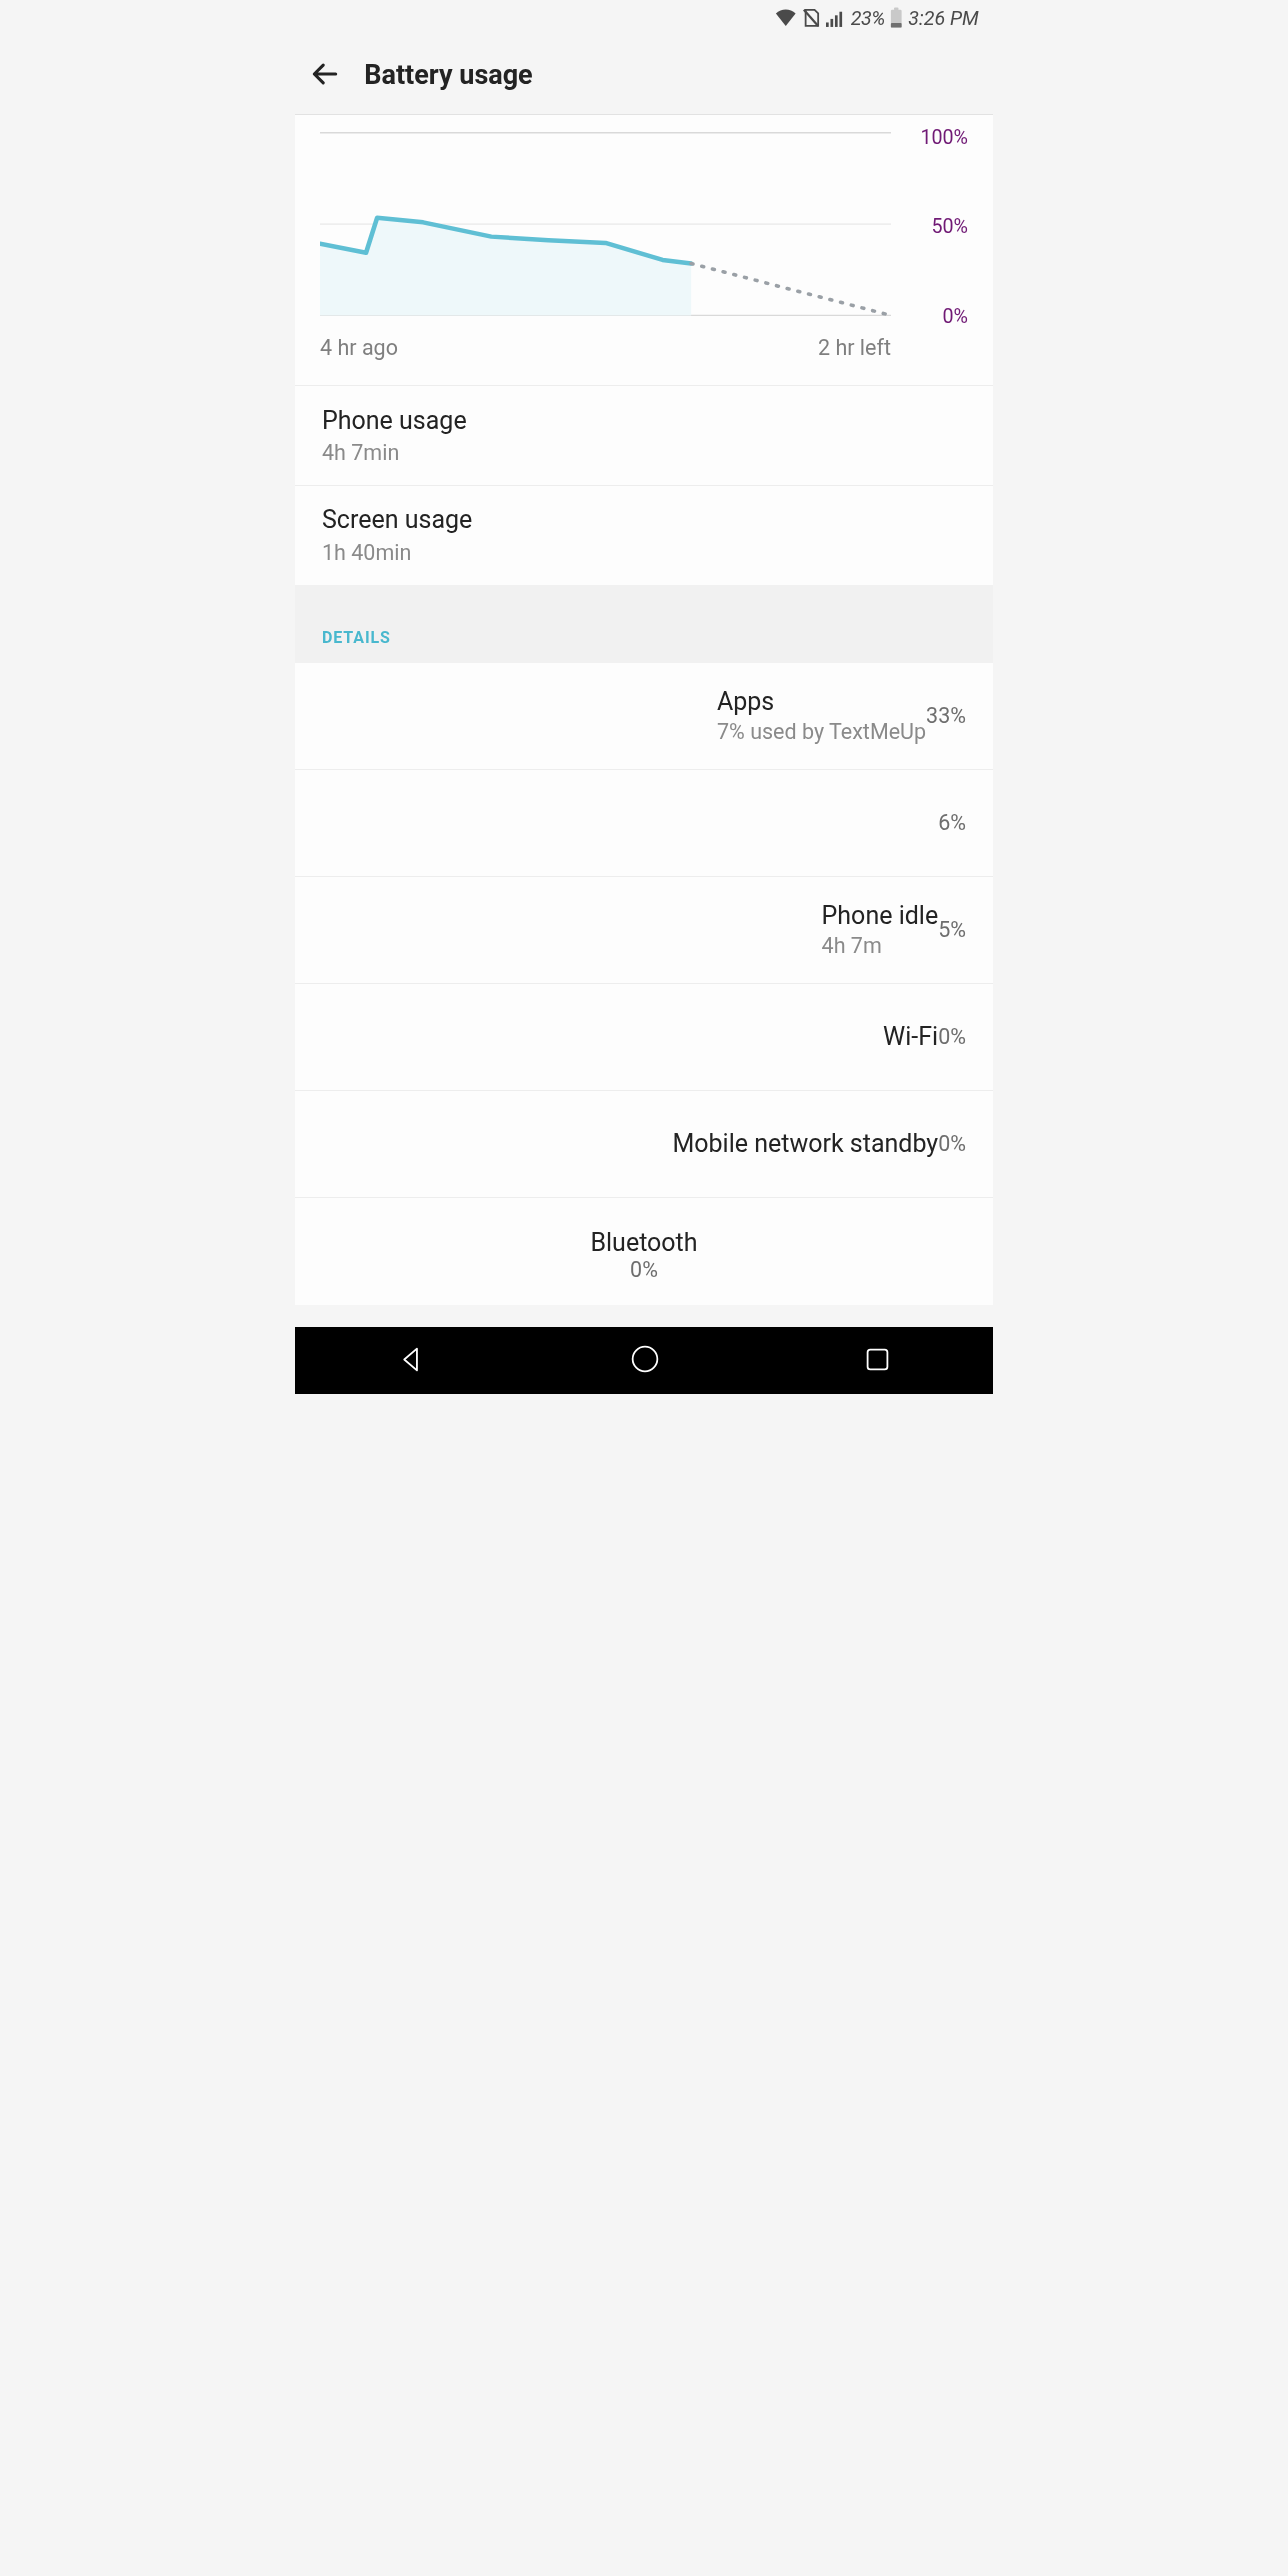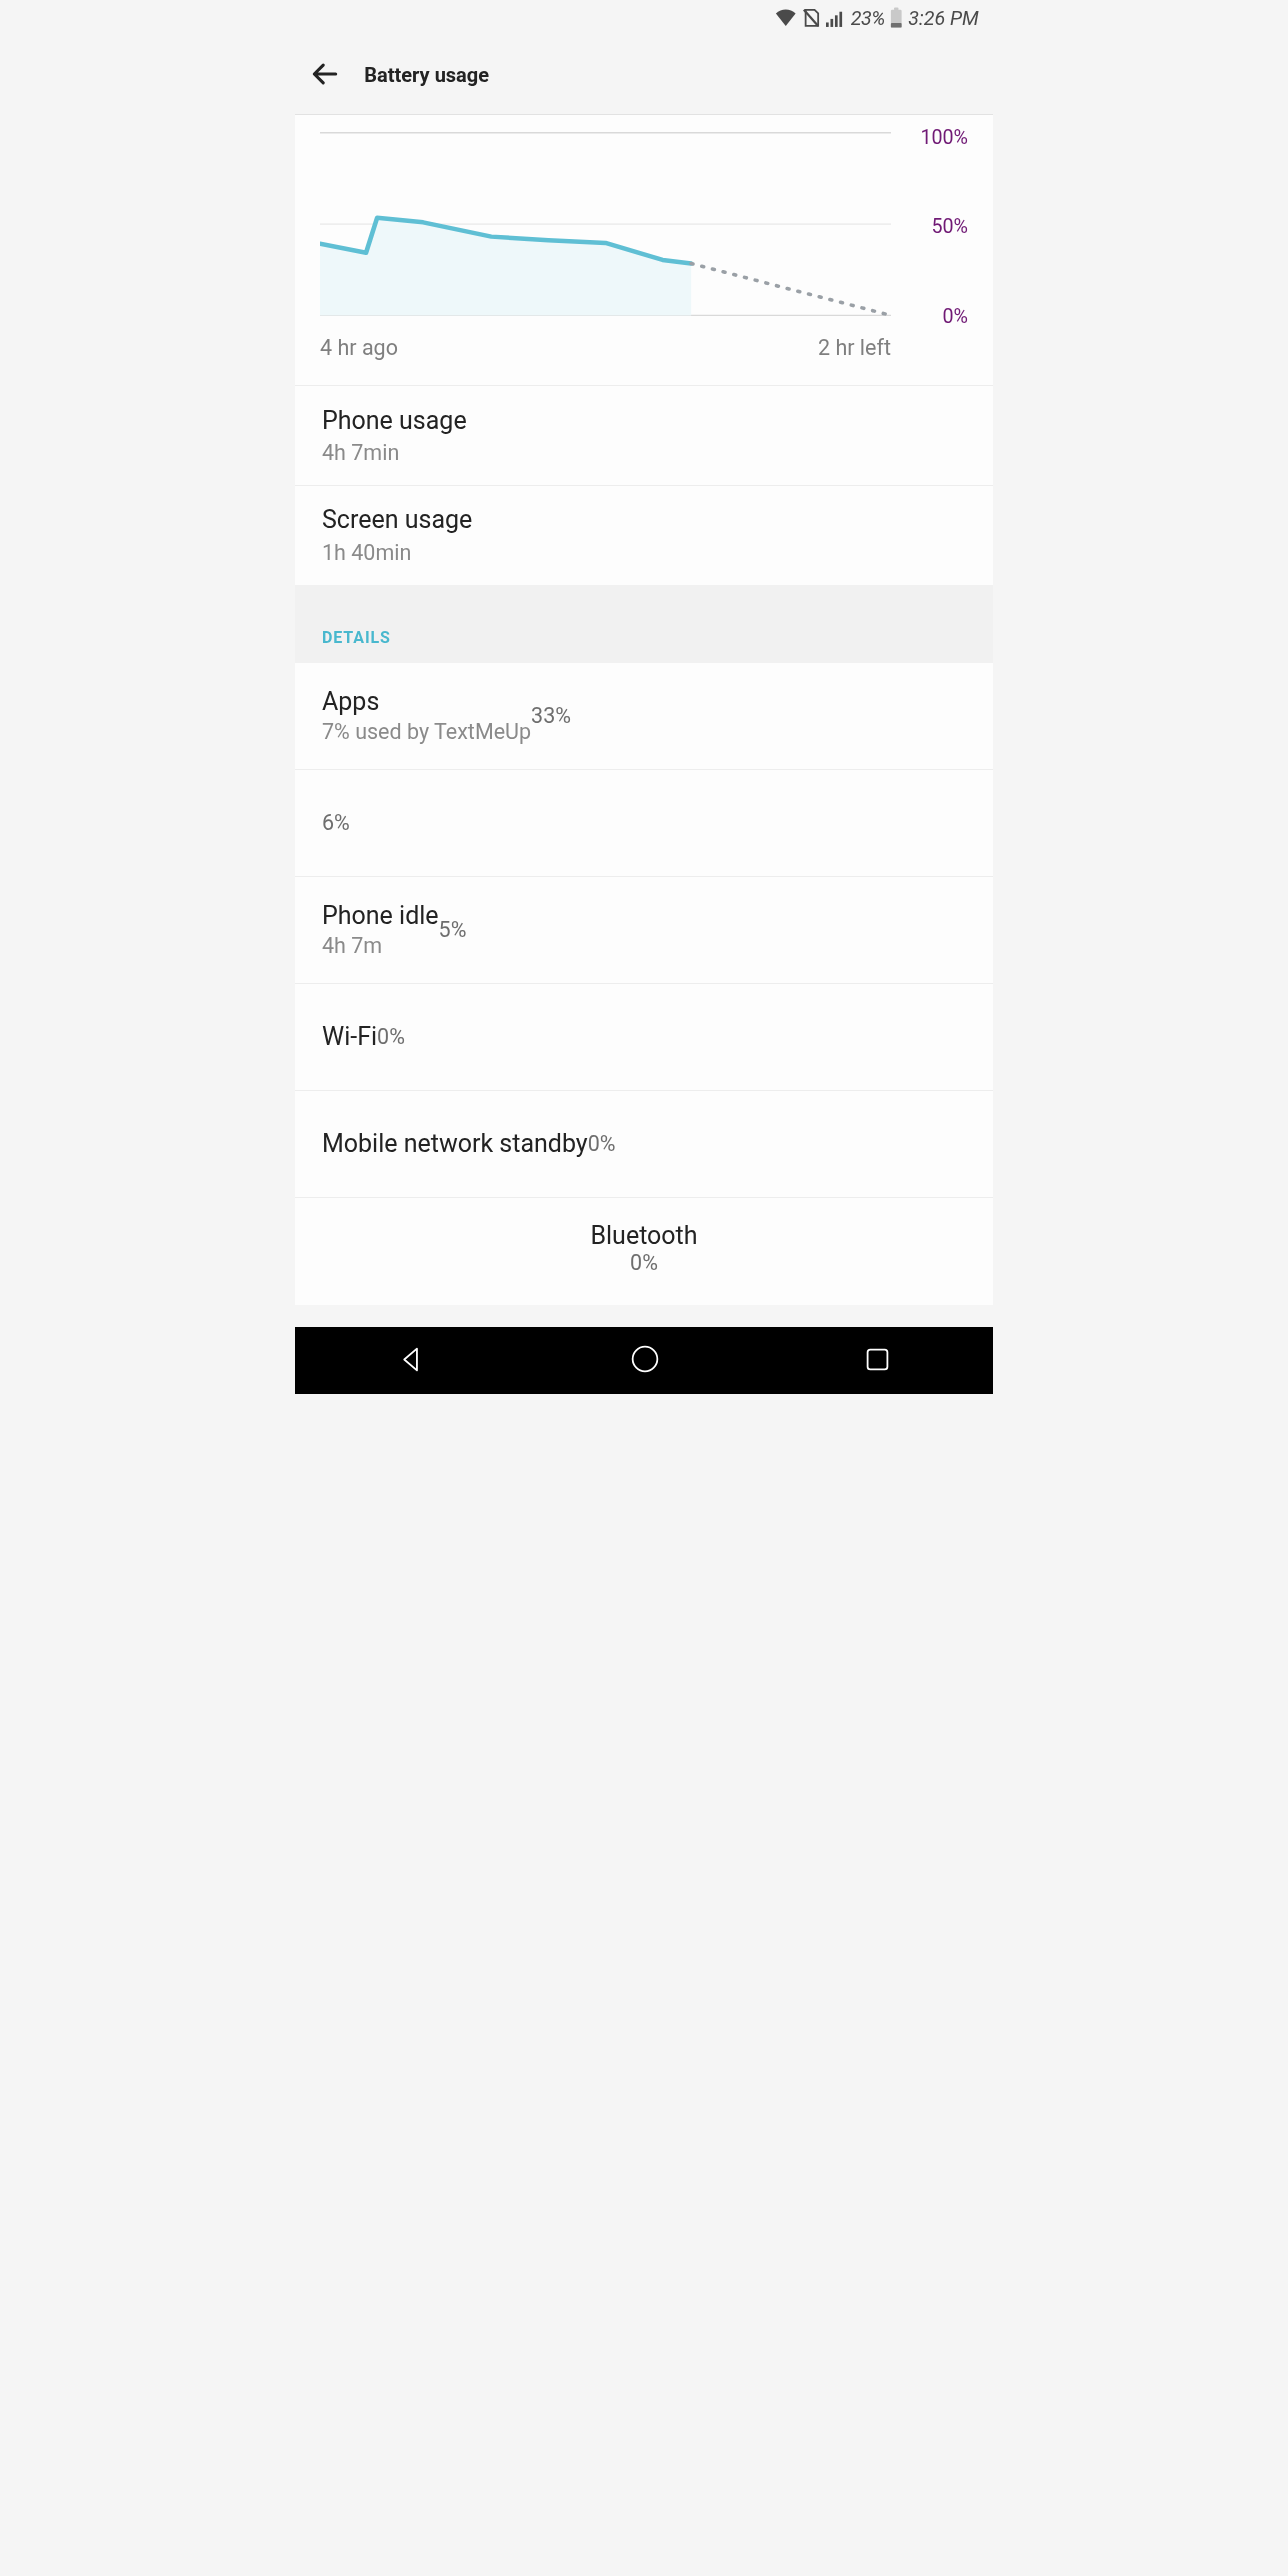--- a/index.html
+++ b/index.html
@@ -36,21 +36,21 @@
   .app-bar {
     height: 79px;
     display: flex;
     align-items: center;
     padding: 0 14.3px;
     gap: 23px;
     border-bottom: 0.9px solid #e2e2e2;
     background: #f5f5f5;
   }
   .app-bar .title {
-    font-size: 20px;
+    font-size: 27px;
     font-weight: 700;
     color: #232323;
   }
   .chart-card {
     background: #fdfdfd;
     padding: 16px 25px 25px 25px;
   }
   .chart-area {
     position: relative;
     height: 188px;
@@ -100,21 +100,21 @@
     font-size: 16px;
     font-weight: 700;
     letter-spacing: 0.9px;
     color: #49b8ce;
     background: #f1f1f1;
   }
   .list { background: #fdfdfd; }
   .list-item {
     display: flex;
     align-items: center;
-    justify-content: flex-start;
+    justify-content: flex-end;
     padding: 23px 27px;
     border-bottom: 0.9px solid #ededed;
     min-height: 107px;
   }
   .list-item:last-child { border-bottom: none; flex-direction: column; }
   .list-item .left .name {
     font-size: 25px;
     color: #232323;
   }
   .list-item .left .sub {

